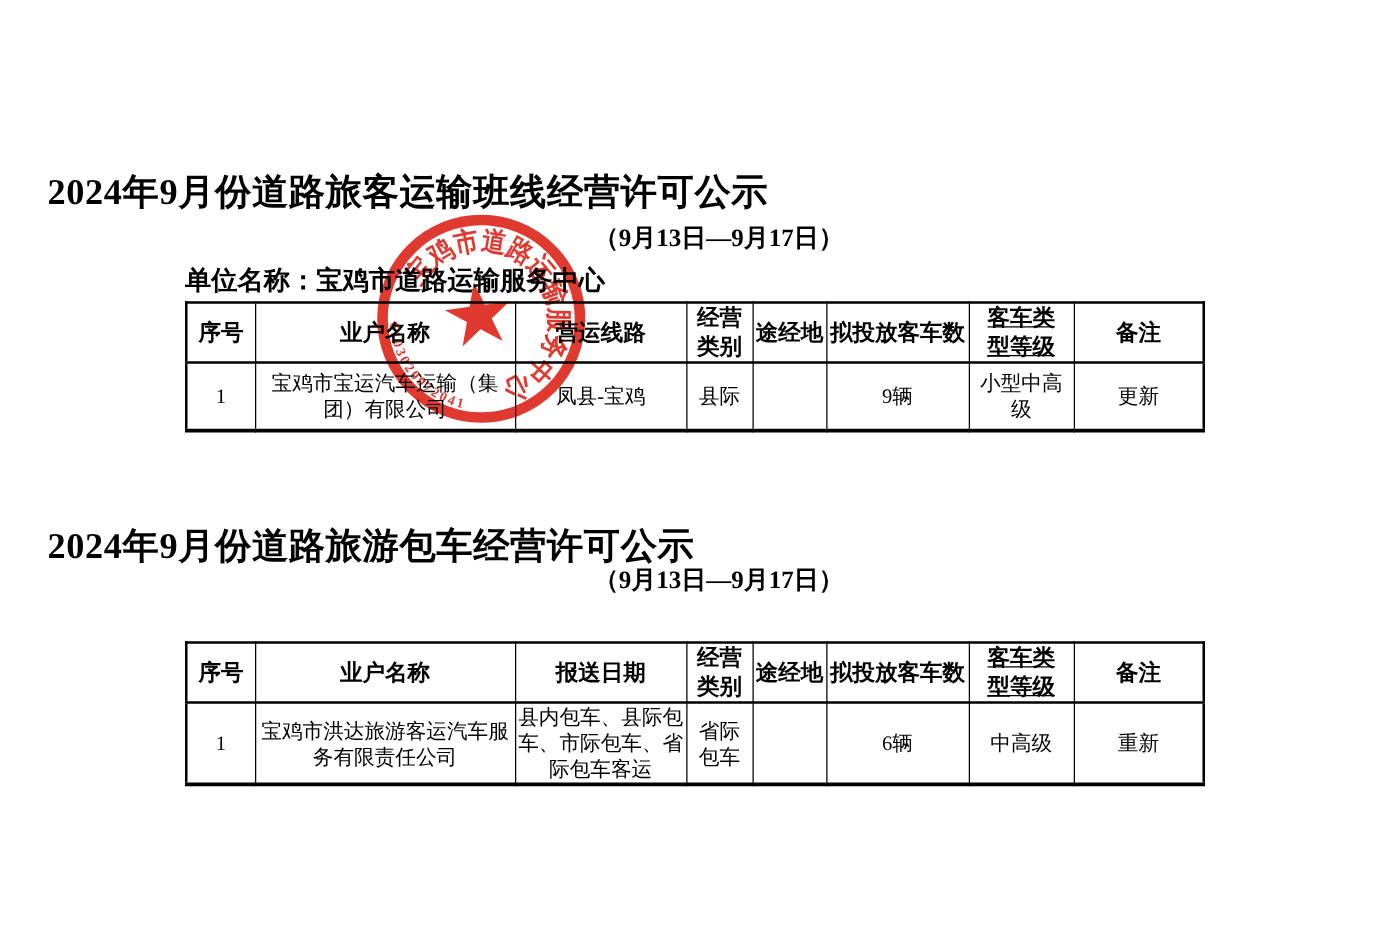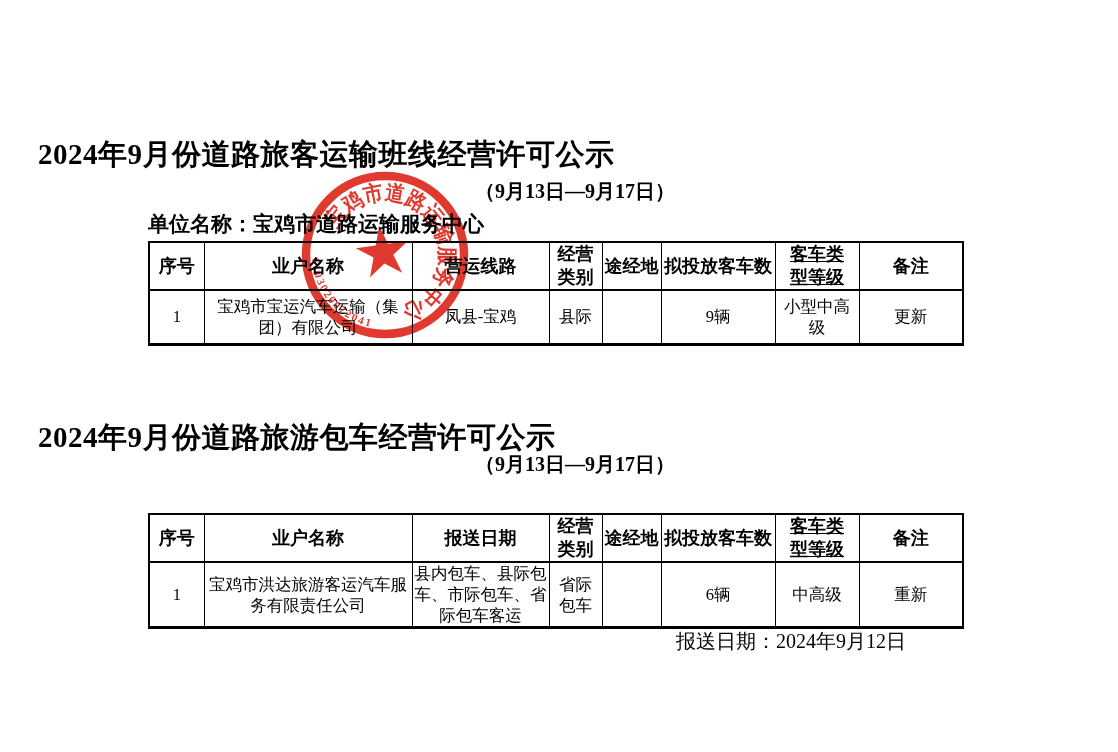--- a/index.html
+++ b/index.html
@@ -145,21 +145,20 @@
         <td>省际包车</td>
         <td></td>
         <td>6辆</td>
         <td>中高级</td>
         <td>重新</td>
       </tr>
     </tbody>
   </table>
 
   <div class="footer-line">
-    <span class="footer-date"><span>报送日期：</span><span>2024年9月12日</span></span>
   </div>
 
   <svg class="stamp" viewBox="0 0 180 180">
     <circle cx="90" cy="90" r="79" fill="none" stroke="#dd2419" stroke-width="8.5"></circle>
     <g transform="rotate(51 90 90)">
       <path id="sealArcTop" d="M 39.4,111.5 A 55,55 0 1 1 140.6,111.5" fill="none"></path>
       <text font-size="22" fill="#dd2419">
         <textPath href="#sealArcTop" startOffset="0" textLength="215" lengthAdjust="spacingAndGlyphs">宝鸡市道路运输服务中心</textPath>
       </text>
     </g>

